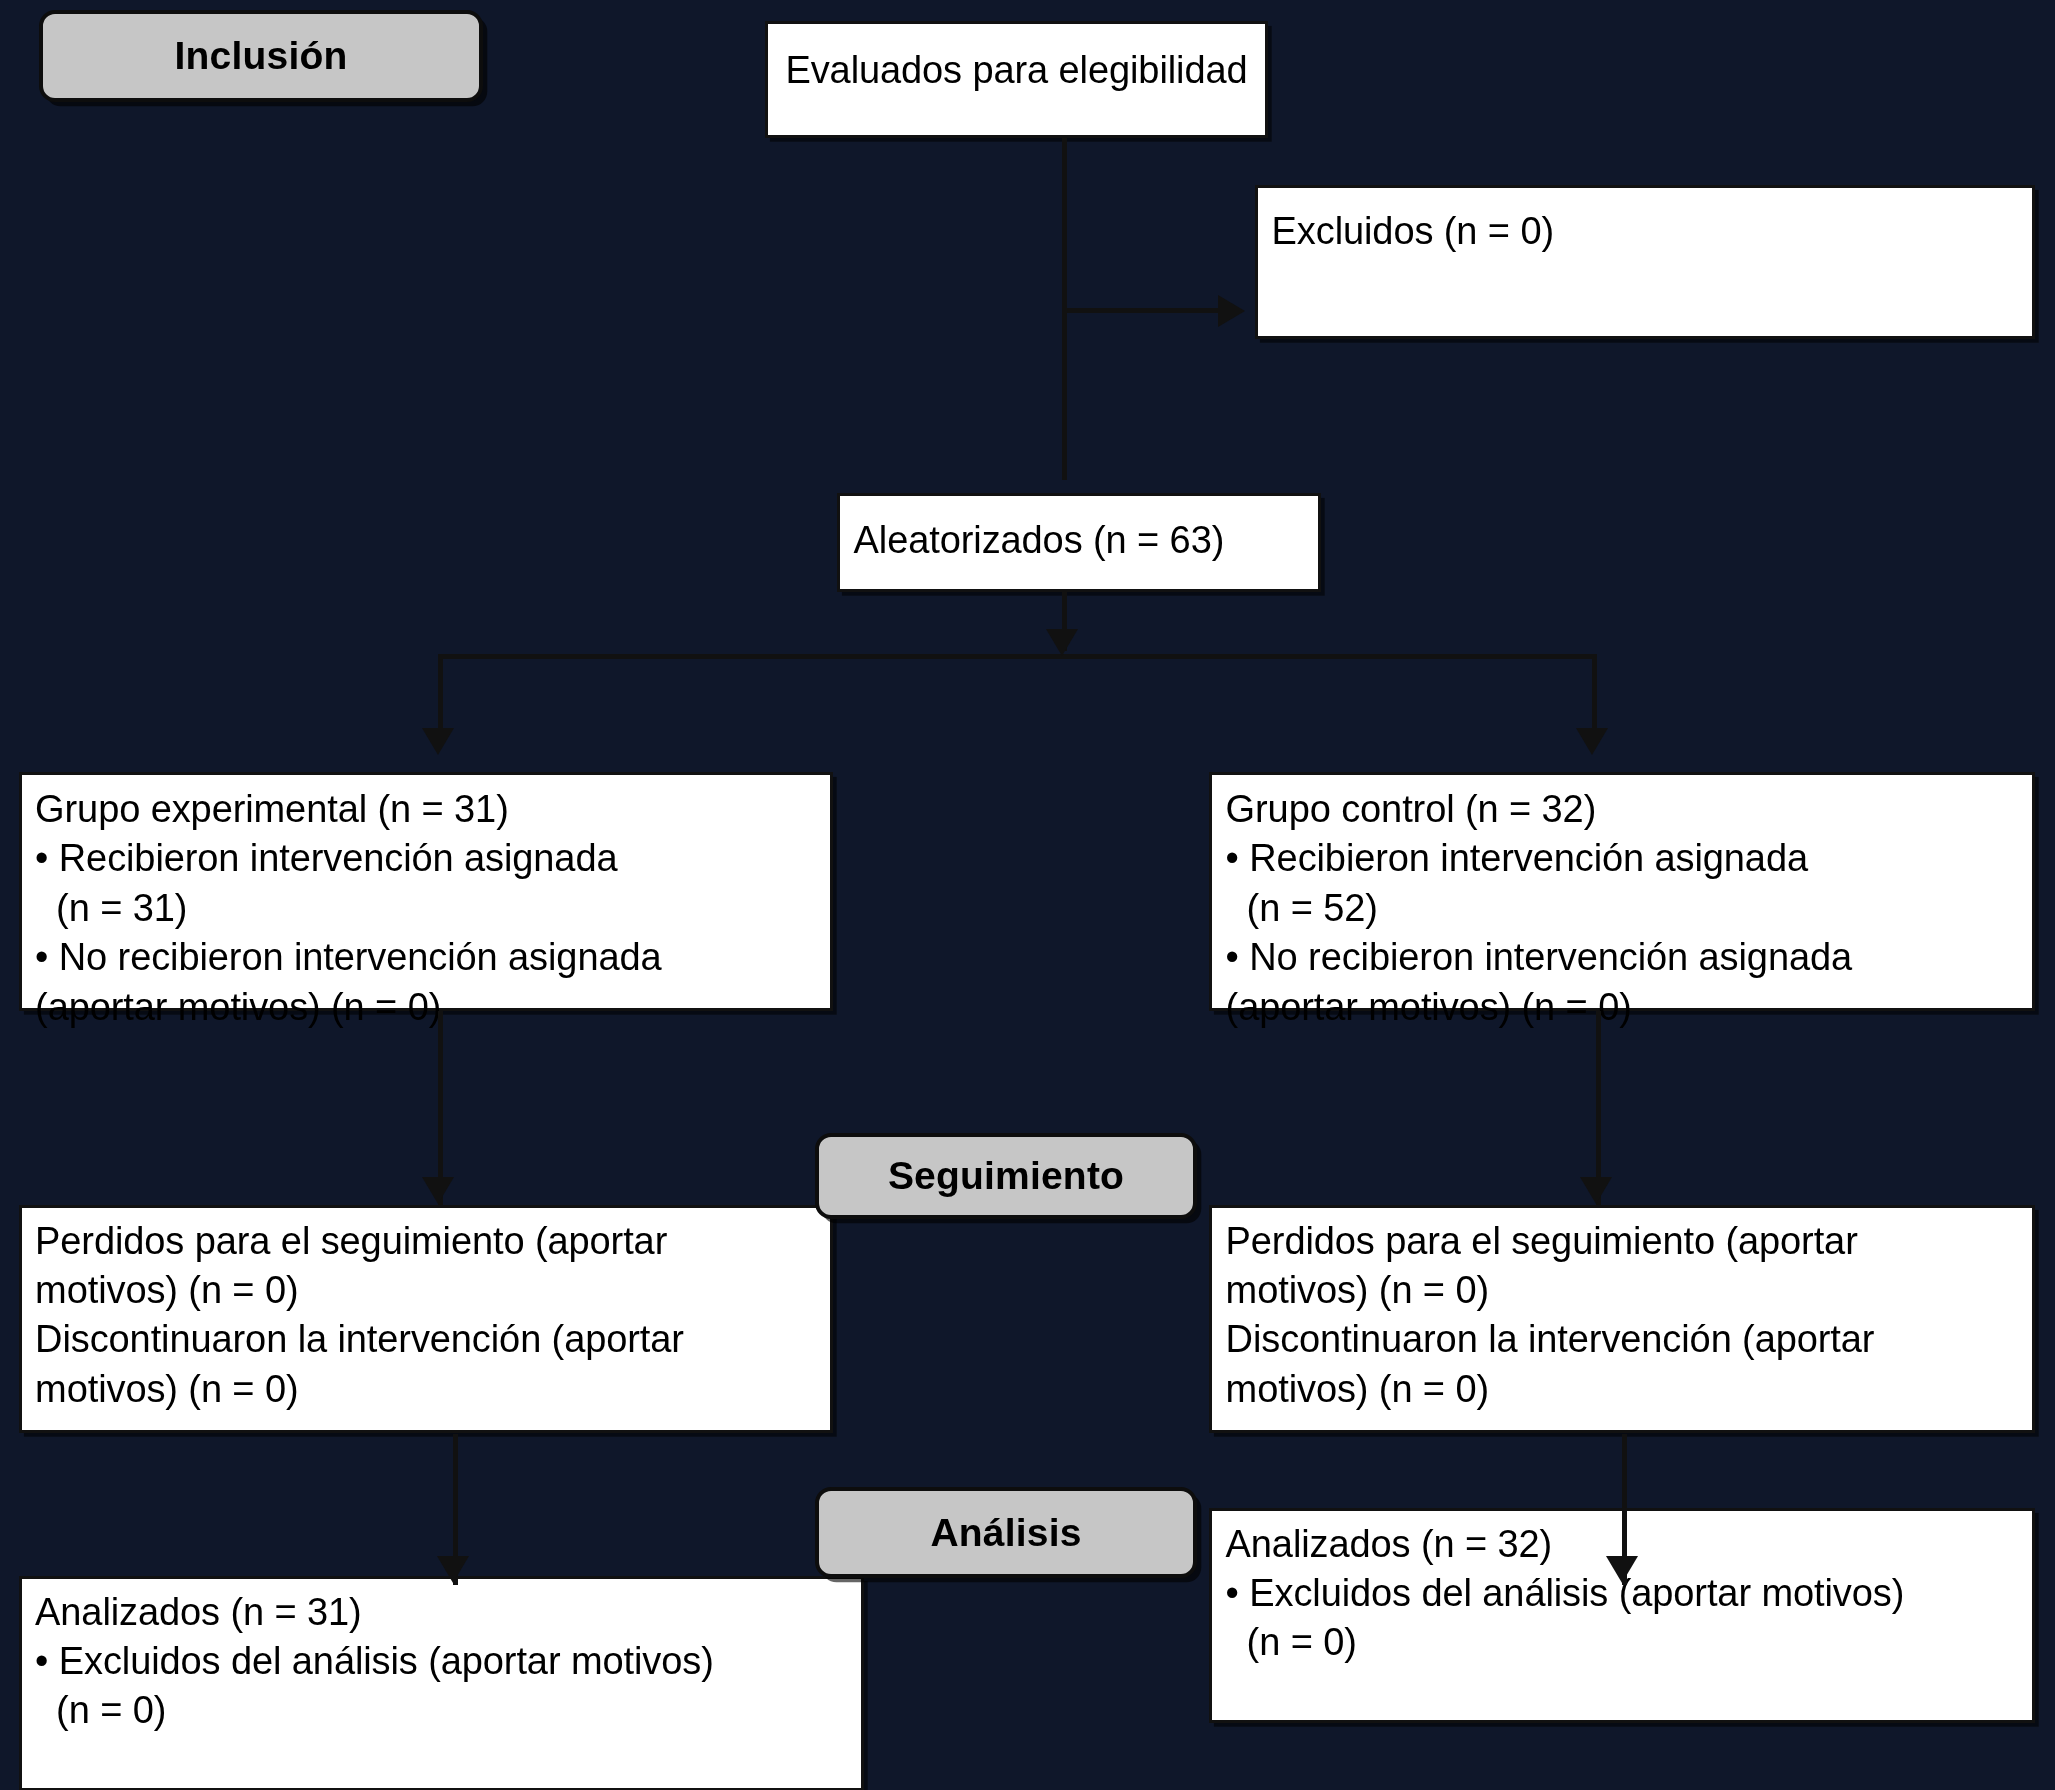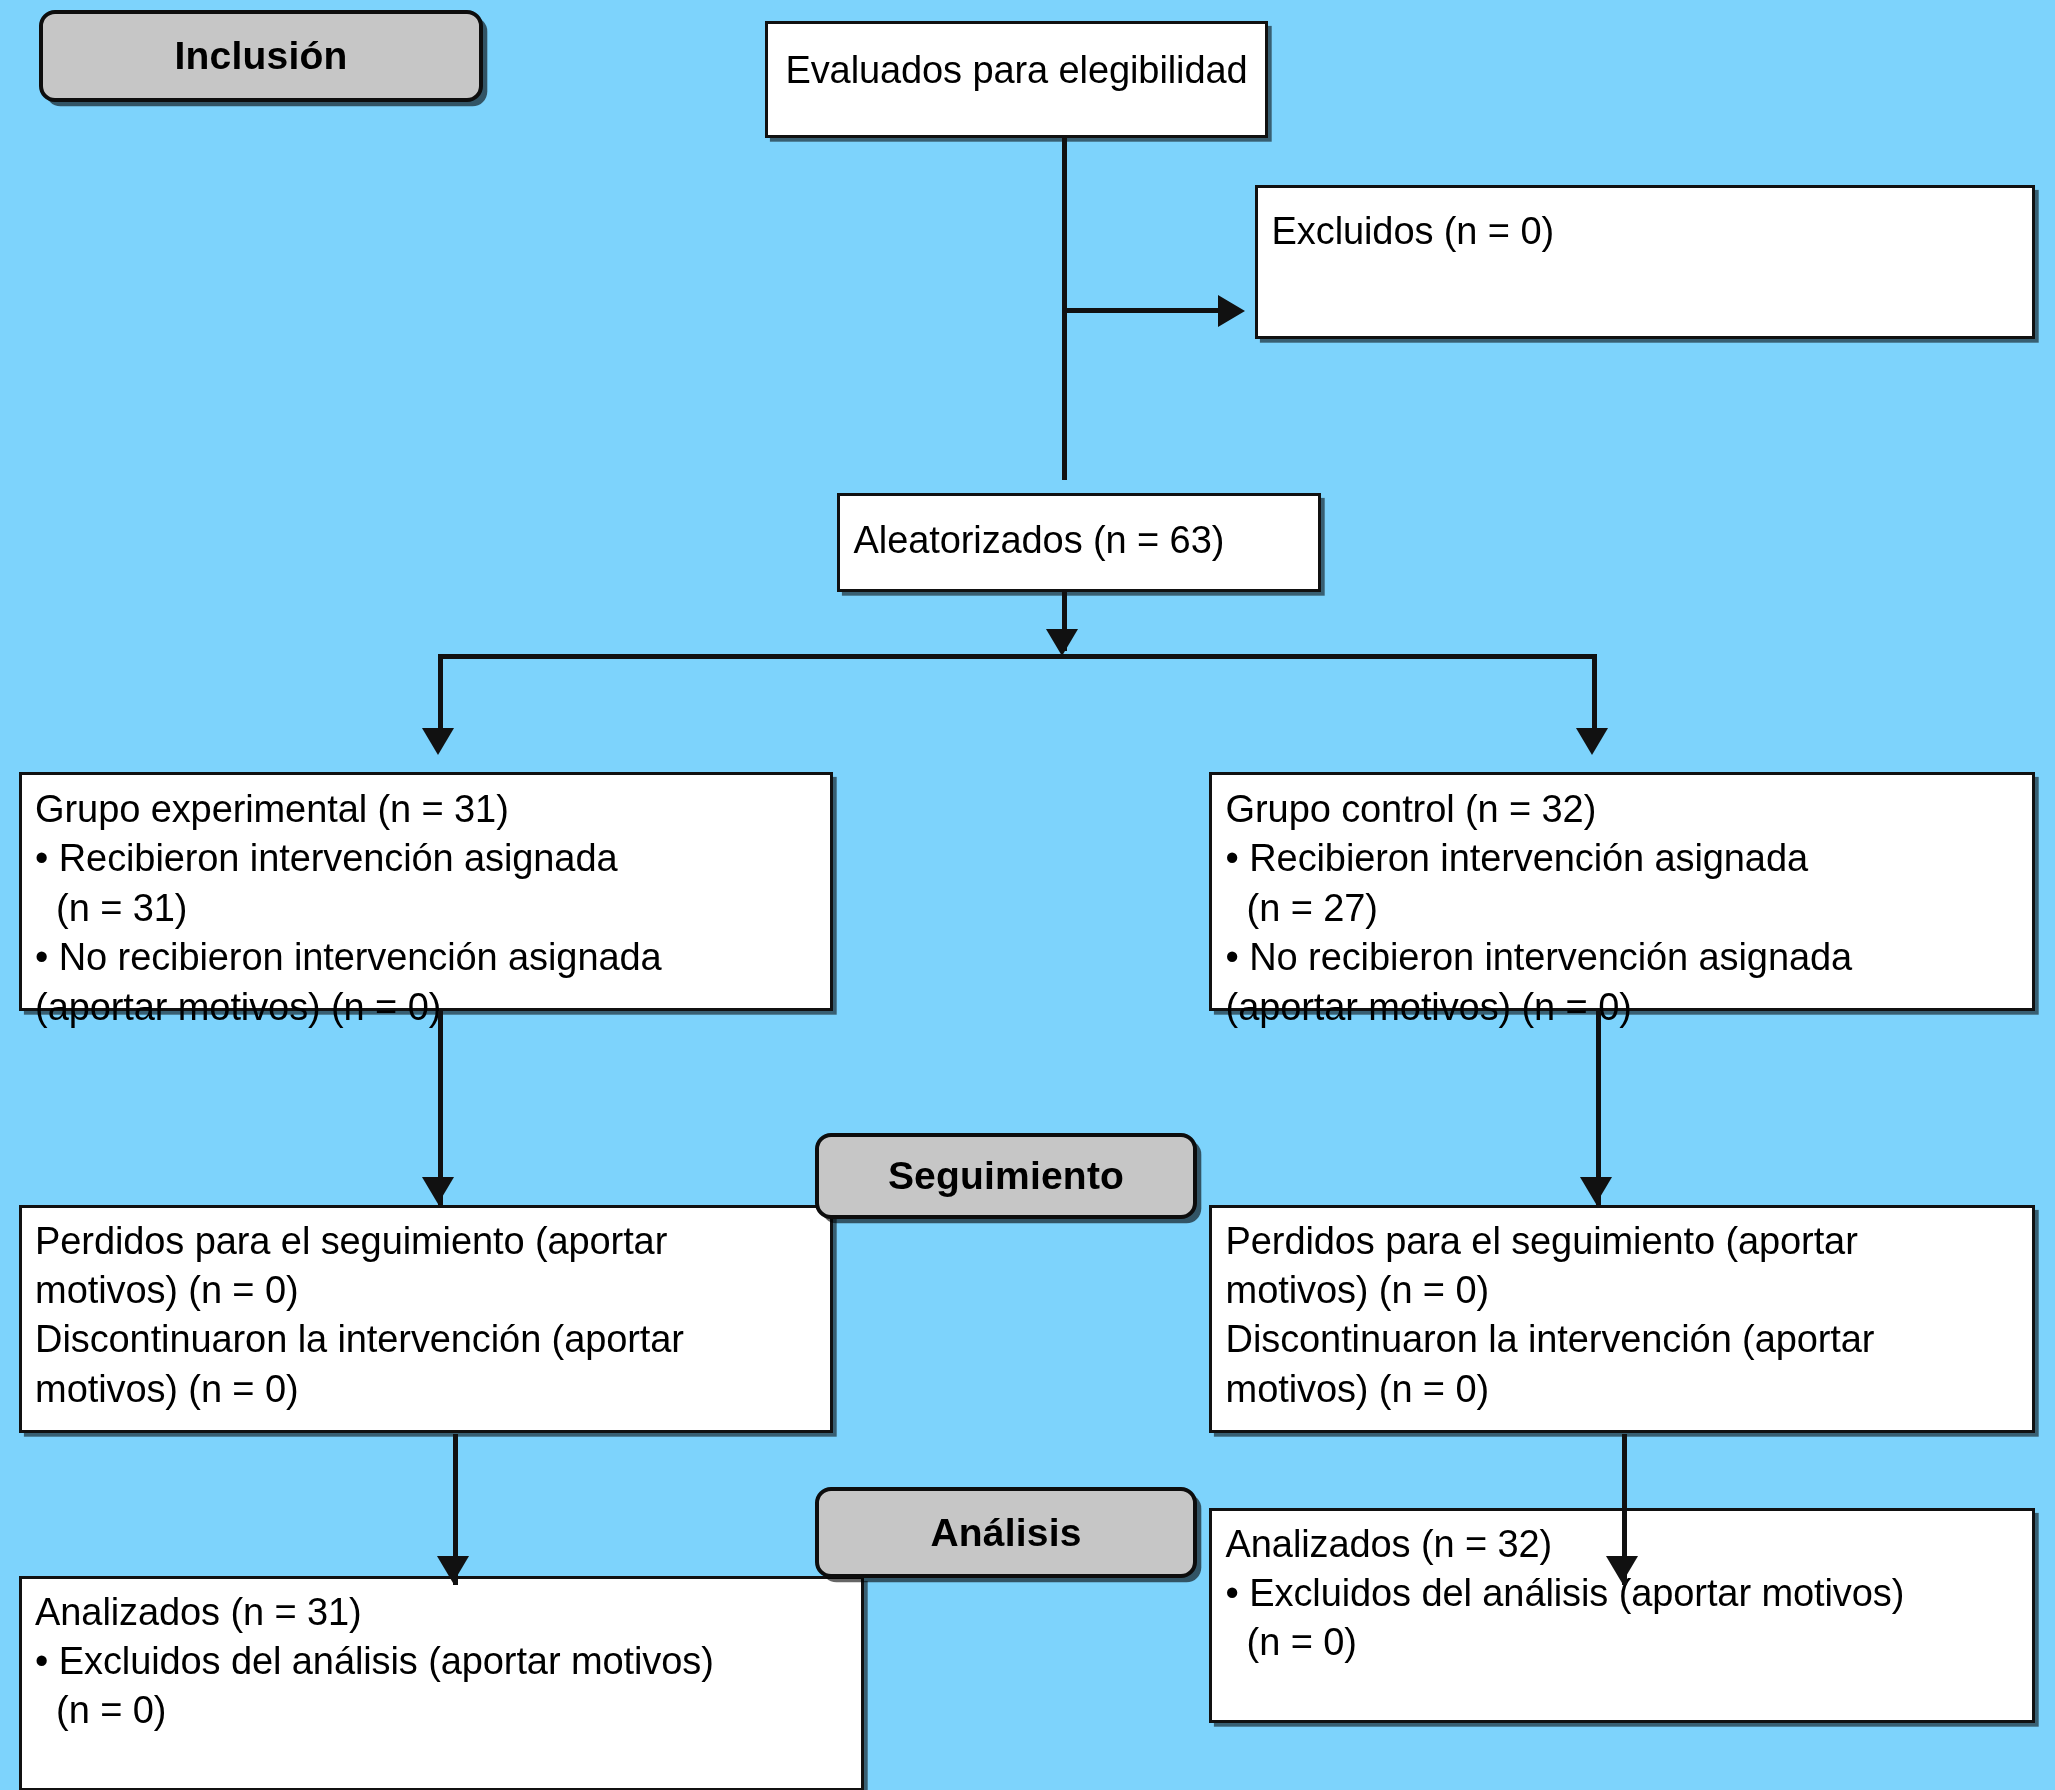--- a/index.html
+++ b/index.html
@@ -7,21 +7,21 @@
     padding: 0;
     background: #ffffff;
   }
   body {
     font-family: "Liberation Sans", sans-serif;
   }
   #diagram {
     position: relative;
     width: 2056px;
     height: 1791px;
-    background: #7dd3fc;
+    background: #0f172a;
     overflow: hidden;
   }
 
   
   .box {
     position: absolute;
     box-sizing: border-box;
     background: #ffffff;
     border: 3.7px solid #111111;
     box-shadow: 4.3px 4.3px 0 -0.6px rgba(0,0,0,0.55);
@@ -144,21 +144,21 @@
       <span class="ind">(n = 31)</span>
       <span class="bul">• No recibieron intervención asignada</span>
       <span class="line">(aportar motivos) (n = 0)</span>
     </div>
   </div>
 
   <div class="box" style="left:1209px; top:772px; width:826px; height:239px;">
     <div class="txt" style="top:10px;">
       <span class="line">Grupo control (n = 32)</span>
       <span class="bul">• Recibieron intervención asignada</span>
-      <span class="ind">(n = 27)</span>
+      <span class="ind">(n = 52)</span>
       <span class="bul">• No recibieron intervención asignada</span>
       <span class="line">(aportar motivos) (n = 0)</span>
     </div>
   </div>
 
   <div class="vline" style="left:438px; top:1011px; height:194px;"></div>
   <div class="arrow-down" style="left:422px; top:1177px;"></div>
   <div class="vline" style="left:1596px; top:1011px; height:194px;"></div>
   <div class="arrow-down" style="left:1580px; top:1177px;"></div>
 

